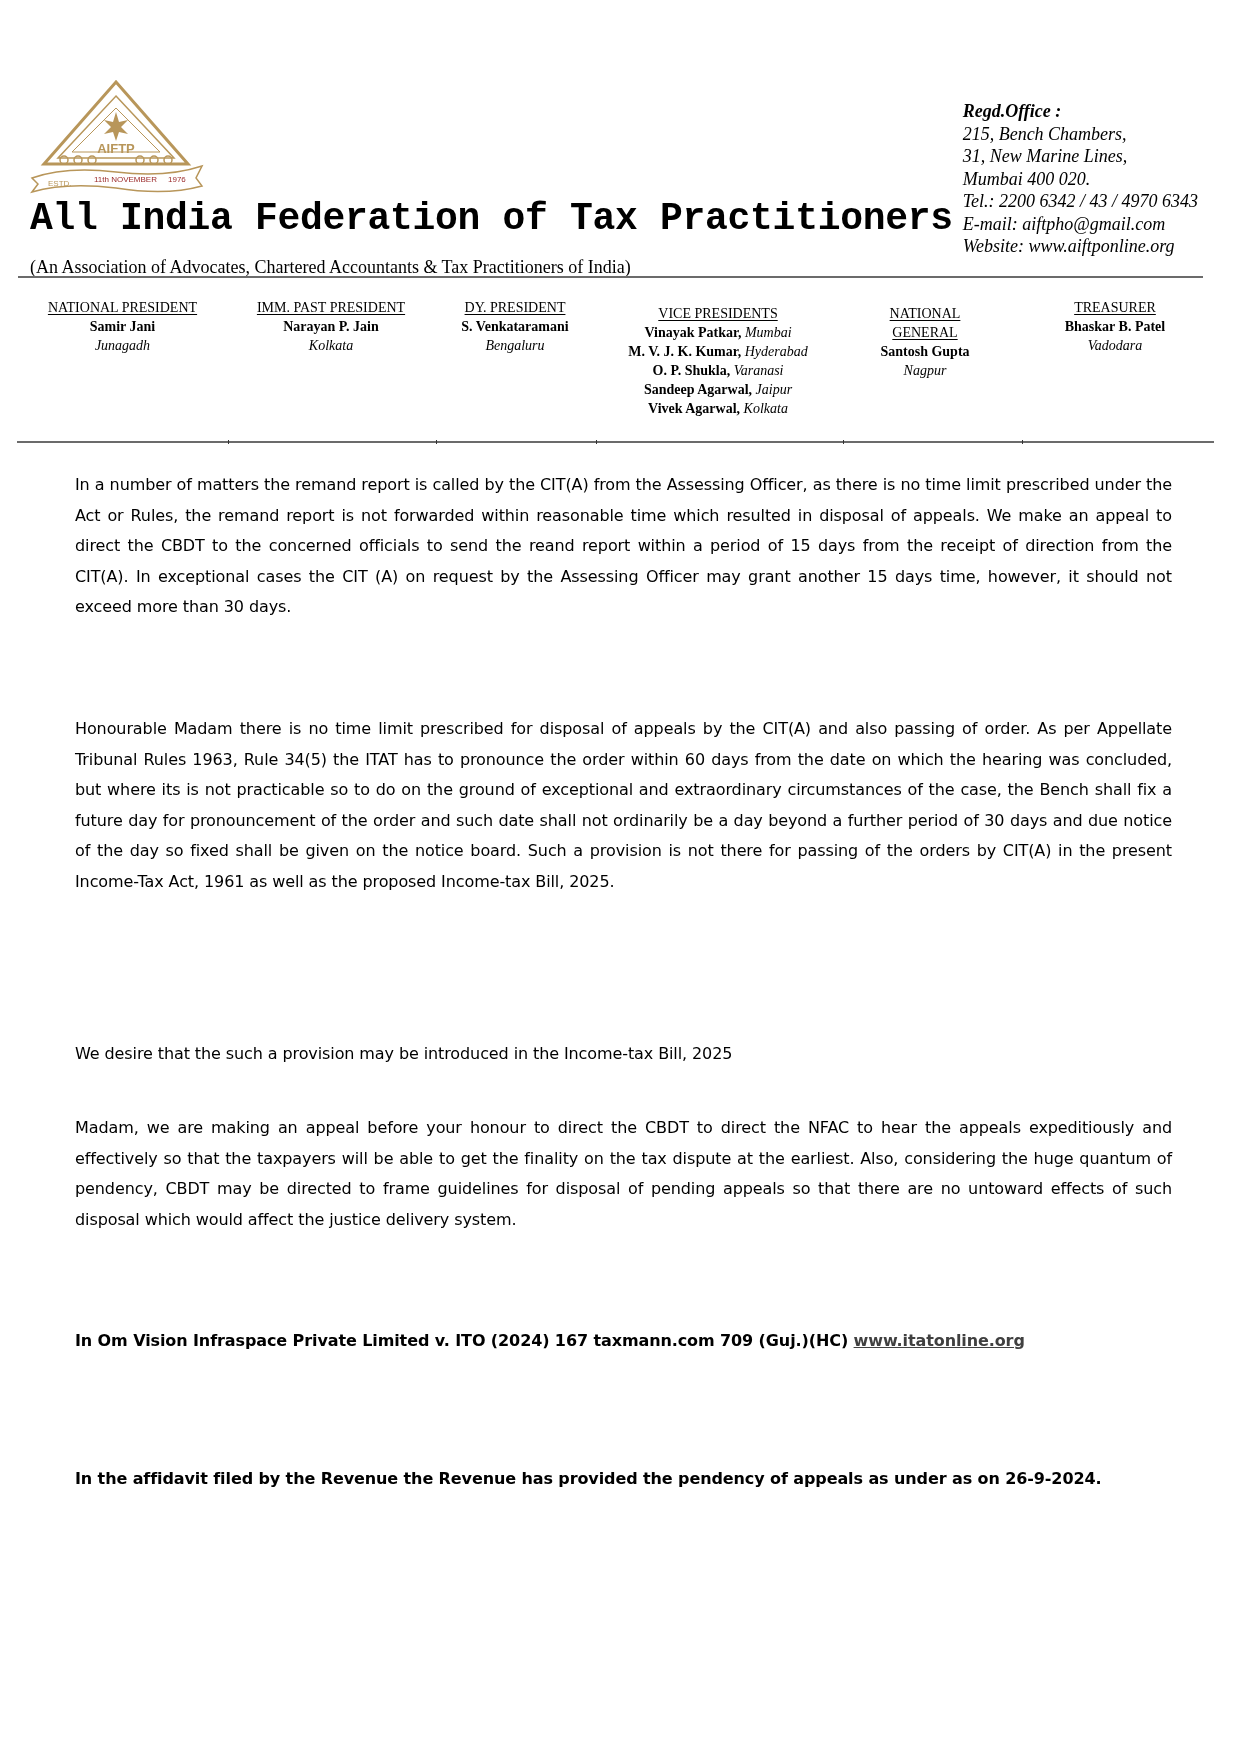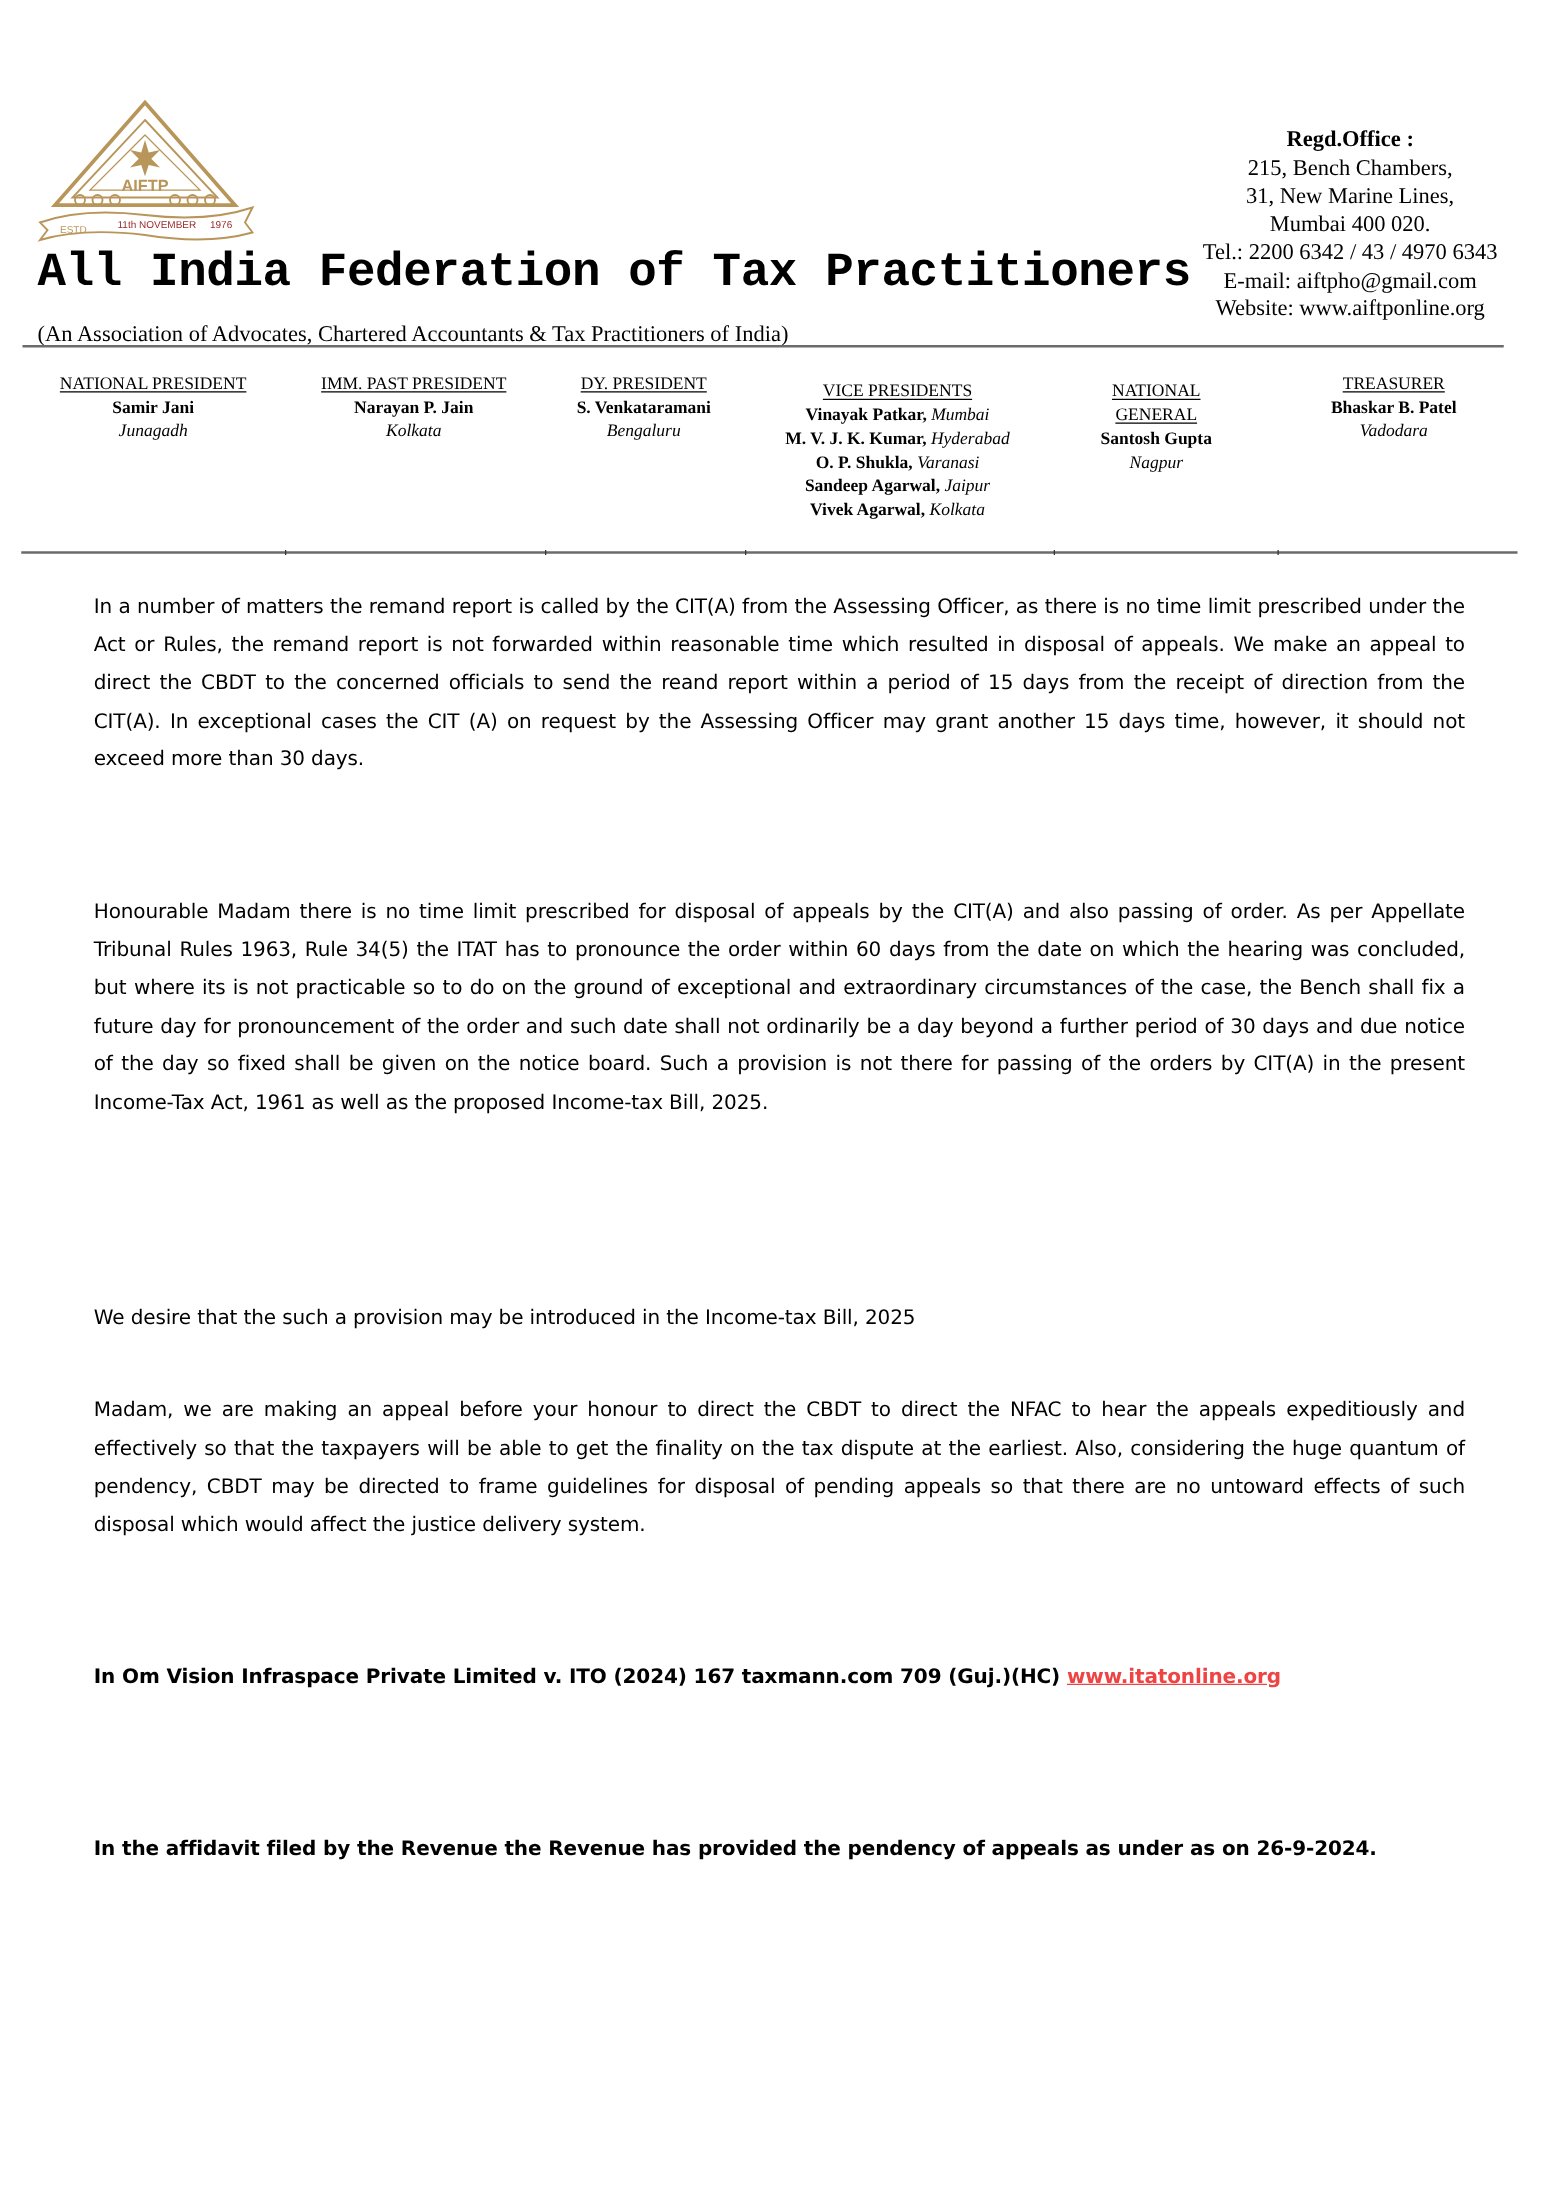--- a/index.html
+++ b/index.html
@@ -12,42 +12,42 @@
     .org-name {
       position: absolute; left: 30px; top: 200px;
       font-family: Liberation Mono, monospace; font-weight: bold;
       font-size: 38px; letter-spacing: -0.3px; line-height: 1; white-space: nowrap;
     }
     .org-sub {
       position: absolute; left: 30px; top: 257px;
       font-family: "Liberation Serif", serif; font-size: 18px; white-space: nowrap;
     }
     .regd {
-      position: absolute; right: 43px; top: 100px; text-align: center;
-      font-family: "Liberation Serif", serif; font-size: 18px; line-height: 22.5px;
+      position: absolute; right: 43px; top: 100px; text-align: left;
+      font-family: "Liberation Serif", serif; font-size: 18px; line-height: 22.5px; font-style: italic;
     }
     .regd .regd-title { font-weight: bold; }
     .rule-top { position: absolute; left: 18px; top: 276px; width: 1185px; height: 2px; background: #6b6b6b; }
     .rule-bottom { position: absolute; left: 17px; top: 441px; width: 1197px; height: 2px; background: #6b6b6b; }
     .tick { position: absolute; top: 440px; width: 1px; height: 4px; background: #333; }
 
     .office { position: absolute; text-align: center; font-family: "Liberation Serif", serif; font-size: 14px; line-height: 19px; }
     .office .role { text-decoration: underline; text-underline-offset: 2px; }
     .office .name { font-weight: bold; font-family: Liberation Serif, serif; }
     .office .city { font-style: italic; }
     .office .vp-name { font-weight: bold; }
     .office .vp-city { font-style: italic; font-weight: normal; }
 
     .body-text {
       position: absolute; left: 75px; width: 1097px;
       font-family: "DejaVu Sans", sans-serif; font-size: 16px; line-height: 30.5px;
       text-align: justify; letter-spacing: -0.1px;
     }
     .body-text.bold { font-weight: bold; }
-    .link { color: #ef4444; text-decoration: underline; font-weight: bold; }
+    .link { color: #404040; text-decoration: underline; font-weight: bold; }
   </style>
 </head>
 <body>
 
 <div class="logo">
   <svg width="180" height="125" viewBox="0 0 180 125">
     <g fill="none" stroke="#b8965a">
       <path d="M90 4 L162 86 L18 86 Z" stroke-width="3"></path>
       <path d="M90 18 L148 80 L32 80 Z" stroke-width="1.5"></path>
       <path d="M90 30 L134 74 L46 74 Z" stroke-width="1"></path>

